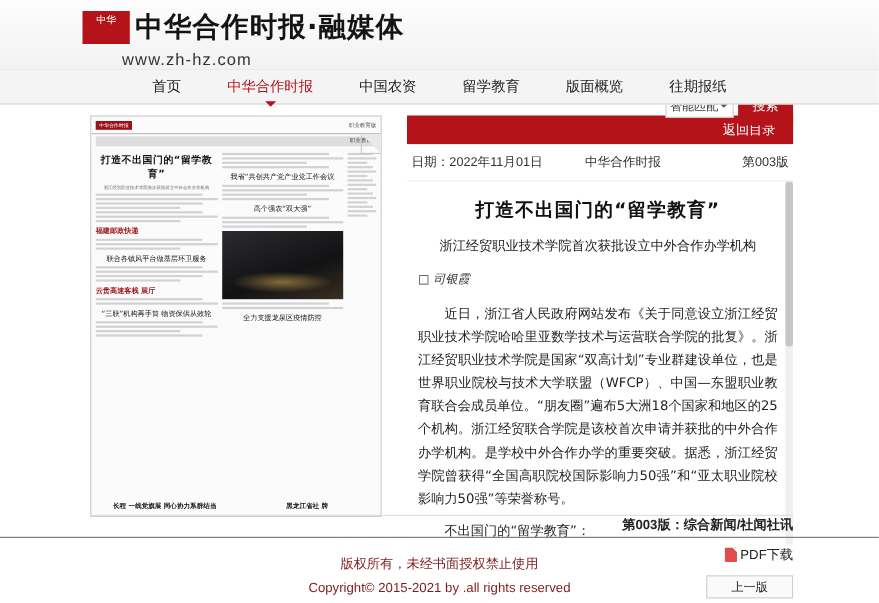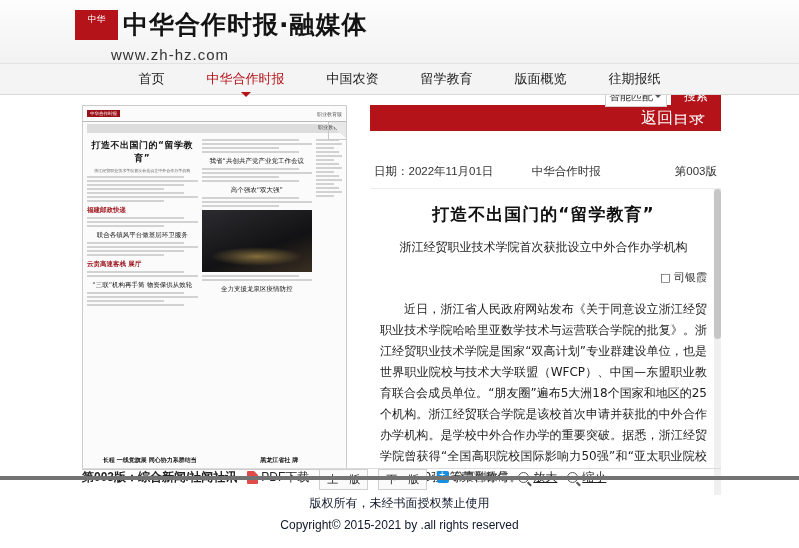--- a/index.html
+++ b/index.html
@@ -261,30 +261,29 @@
     flex-direction: column;
   }
   .red-bar {
     height: 26px;
     background: #b4131a;
     color: #fff;
     display: flex;
     align-items: center;
     justify-content: flex-end;
     padding-right: 16px;
-    font-size: 16px;
+    font-size: 12px;
   }
   .meta-row {
     display: flex;
     align-items: center;
     font-size: 11.5px;
     color: #333;
     padding: 9px 4px 9px 4px;
     border-bottom: 1px solid #ececec;
-    margin-top: 24px;
   }
   .meta-date { width: 46%; }
   .meta-paper { width: 30%; }
   .meta-issue { width: 24%; text-align: right; }
 
   .article {
     flex: 1;
     overflow: hidden;
     padding: 14px 14px 0 10px;
     position: relative;
@@ -301,23 +300,24 @@
   .art-sub {
     font-size: 12px;
     color: #1a1a1a;
     text-align: center;
     margin-bottom: 14px;
     font-family: "DejaVu Sans", sans-serif;
   }
   .art-author {
     font-size: 11px;
     color: #333;
-    text-align: right;
+    text-align: left;
     margin-bottom: 14px;
     font-family: "DejaVu Sans", sans-serif;
+    font-style: italic;
   }
   .art-p {
     font-size: 12px;
     line-height: 21px;
     color: #1d1d1d;
     text-indent: 24px;
     margin: 0 0 8px 0;
     text-align: justify;
     font-family: "DejaVu Sans", sans-serif;
   }
@@ -338,24 +338,25 @@
   }
 
   
   .toolbar {
     position: absolute;
     left: 82px; right: 78px;
     top: 468px;
     height: 26px;
     border-top: 1px solid #dcdcdc;
     display: flex;
-    align-items: flex-start;
+    align-items: flex-end;
     font-size: 12px;
     color: #222;
     gap: 10px;
+    flex-direction: column;
   }
   .tb-issue { font-weight: bold; }
   .tb-pdf {
     display: flex; align-items: center; gap: 3px;
     cursor: pointer;
   }
   .pdf-ico {
     width: 11px; height: 13px;
     background: #e04c4c;
     position: relative;
@@ -365,21 +366,21 @@
     content: "";
     position: absolute;
     right: 0; top: 0;
     border-left: 4px solid transparent;
     border-top: 4px solid #ffffff;
   }
   .tb-box {
     border: 1px solid #cfcfcf;
     background: #fafafa;
     font-size: 11px;
-    padding: 2px 7px;
+    padding: 2px 22px;
     cursor: pointer;
     color: #222;
   }
   .tb-share {
     display: flex; align-items: center; gap: 4px;
     font-size: 11px; color: #333; cursor: pointer;
   }
   .share-ico {
     width: 12px; height: 12px;
     background: #1a8fe0;
@@ -407,27 +408,27 @@
     position: absolute;
     right: -4px; bottom: -3px;
     width: 5px; height: 1.6px;
     background: #555;
     transform: rotate(45deg);
   }
 
   
   .footer {
     position: absolute;
-    left: 0; right: 0; bottom: 12px;
+    left: 0; right: 0; bottom: 0;
     height: 60px;
-    border-top: 4px solid #737373;
+    border-top: 1px solid #737373;
     text-align: center;
     padding-top: 12px;
     font-size: 12px;
-    color: #0f172a;
+    color: #7f1d1d;
     line-height: 22px;
   }
 </style>
 </head>
 <body>
 
 <div class="header">
   <div class="logo-wrap">
     <div class="logo-main">
       <div class="logo-sq">中华</div>

